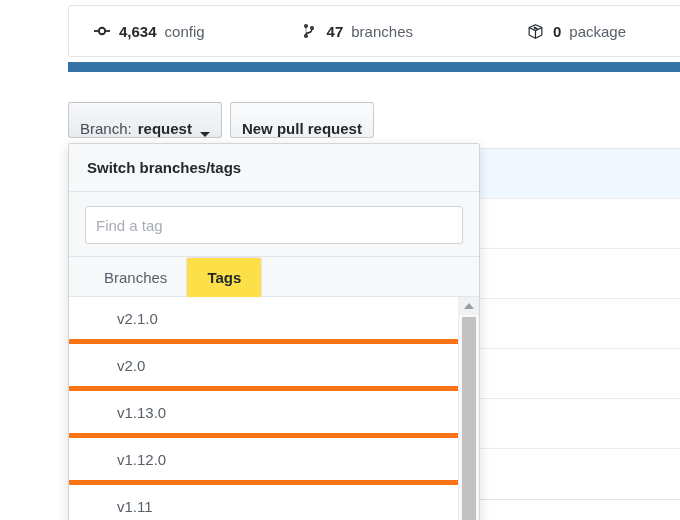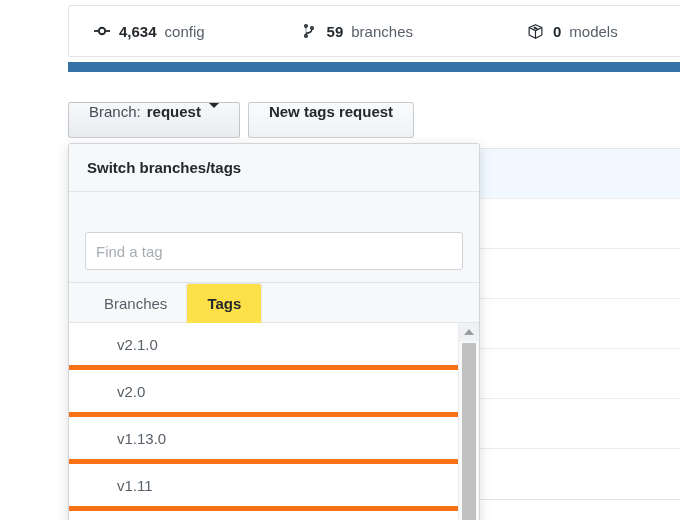--- a/index.html
+++ b/index.html
@@ -75,25 +75,25 @@
   .btn-row {
     position: absolute;
     left: 68px;
     top: 102px;
     display: flex;
     gap: 8px;
     z-index: 5;
   }
   .btn {
     display: inline-flex;
-    align-items: flex-start;
+    align-items: flex-end;
     gap: 6px;
     height: 36px;
     box-sizing: border-box;
-    padding: 0 20px;
+    padding: 0 11px;
     border: 1px solid rgba(27,31,35,0.2);
     border-radius: 3px;
     font-size: 15px;
     font-weight: bold;
     color: #24292e;
     background: linear-gradient(#fafbfc, #eff3f6);
     cursor: pointer;
     user-select: none;
   }
   .btn-branch { background: linear-gradient(#f6f8fa, #e9ecef); }
@@ -169,21 +169,20 @@
     box-sizing: border-box;
     height: 38px;
     padding: 0 10px;
     font-size: 15px;
     font-family: "Liberation Sans", sans-serif;
     color: #24292e;
     background: #ffffff;
     border: 1px solid #d1d5da;
     border-radius: 3px;
     outline: none;
-    margin-top: 26px;
   }
   .dd-filter input::placeholder { color: #a8adb3; }
 
   .dd-tabs {
     display: flex;
     background: #f6f8fa;
     padding-left: 16px;
     border-bottom: 1px solid #e1e4e8;
     height: 40px;
     box-sizing: border-box;
@@ -284,50 +283,50 @@
     </a>
 
     <span class="stat-spacer"></span>
 
     <a class="stat-item">
       <span class="stat-icon">
         <svg width="14" height="16" viewBox="0 0 12 16" aria-hidden="true">
           <path fill="#24292e" d="M10 5c0-1.11-.89-2-2-2a1.993 1.993 0 0 0-1 3.72v.3c-.2.64-.62 1.03-1.34 1.38-.48.23-1.01.35-1.55.48-.45.11-.9.22-1.34.39-.18.07-.36.15-.52.25L2.25 9.5v-4.3C3.25 4.9 4 4.03 4 3c0-1.11-.89-2-2-2S0 1.89 0 3c0 1.03.75 1.9 1.75 2.2v5.6C.75 11.1 0 11.97 0 13c0 1.11.89 2 2 2s2-.89 2-2c0-.76-.41-1.41-1.02-1.74.09-.05.19-.1.28-.14.26-.1.58-.18.92-.26.54-.13 1.15-.28 1.72-.55C7.12 9.78 8 8.7 8.25 7.2A1.993 1.993 0 0 0 10 5zM2 2.5c.28 0 .5.22.5.5s-.22.5-.5.5-.5-.22-.5-.5.22-.5.5-.5zm0 11c-.28 0-.5-.22-.5-.5s.22-.5.5-.5.5.22.5.5-.22.5-.5.5zm6-8c-.28 0-.5-.22-.5-.5s.22-.5.5-.5.5.22.5.5-.22.5-.5.5z"></path>
         </svg>
       </span>
-      <span class="num">59</span>
+      <span class="num">47</span>
       <span>branches</span>
     </a>
 
     <span class="stat-spacer2"></span>
 
     <a class="stat-item">
       <span class="stat-icon">
         <svg width="17" height="17" viewBox="0 0 16 16" aria-hidden="true">
           <path fill="none" stroke="#24292e" stroke-width="1.1" stroke-linejoin="round" d="M8 1.6 14 4.3v7L8 14.4 2 11.3v-7z"></path>
           <path fill="none" stroke="#24292e" stroke-width="1.1" stroke-linejoin="round" d="M2 4.3 8 7.2l6-2.9M8 7.2v7.2"></path>
           <path fill="#24292e" d="M6.4 3 9.9 4.6v2.1L6.4 5.1z"></path>
         </svg>
       </span>
       <span class="num">0</span>
-      <span>models</span>
+      <span>package</span>
     </a>
 
   </div>
 </div>
 
 <div class="lang-bar"></div>
 
 <div class="btn-row">
   <button class="btn btn-branch">
     <span class="lbl-soft">Branch:</span>
     <span>request</span>
     <span class="caret"></span>
   </button>
-  <button class="btn">New tags request</button>
+  <button class="btn">New pull request</button>
 </div>
 
 <div class="commit-list">
   <div class="commit-row highlight">
     <span>as owner for 3D Unet bench</span>
   </div>
   <div class="commit-row">
     <span>e config.yml (#8220)</span>
   </div>
   <div class="commit-row">
@@ -358,20 +357,21 @@
   <div class="dd-tabs">
     <div class="dd-tab">Branches</div>
     <div class="dd-tab active">Tags</div>
   </div>
 
   <div class="dd-list-wrap">
     <ul class="dd-list">
       <li class="dd-item">v2.1.0</li>
       <li class="dd-item">v2.0</li>
       <li class="dd-item">v1.13.0</li>
+      <li class="dd-item">v1.12.0</li>
       <li class="dd-item">v1.11</li>
     </ul>
 
     <div class="dd-scrollbar">
       <div class="dd-sb-arrow">
         <span class="tri"></span>
       </div>
       <div class="dd-sb-thumb"></div>
     </div>
   </div>

